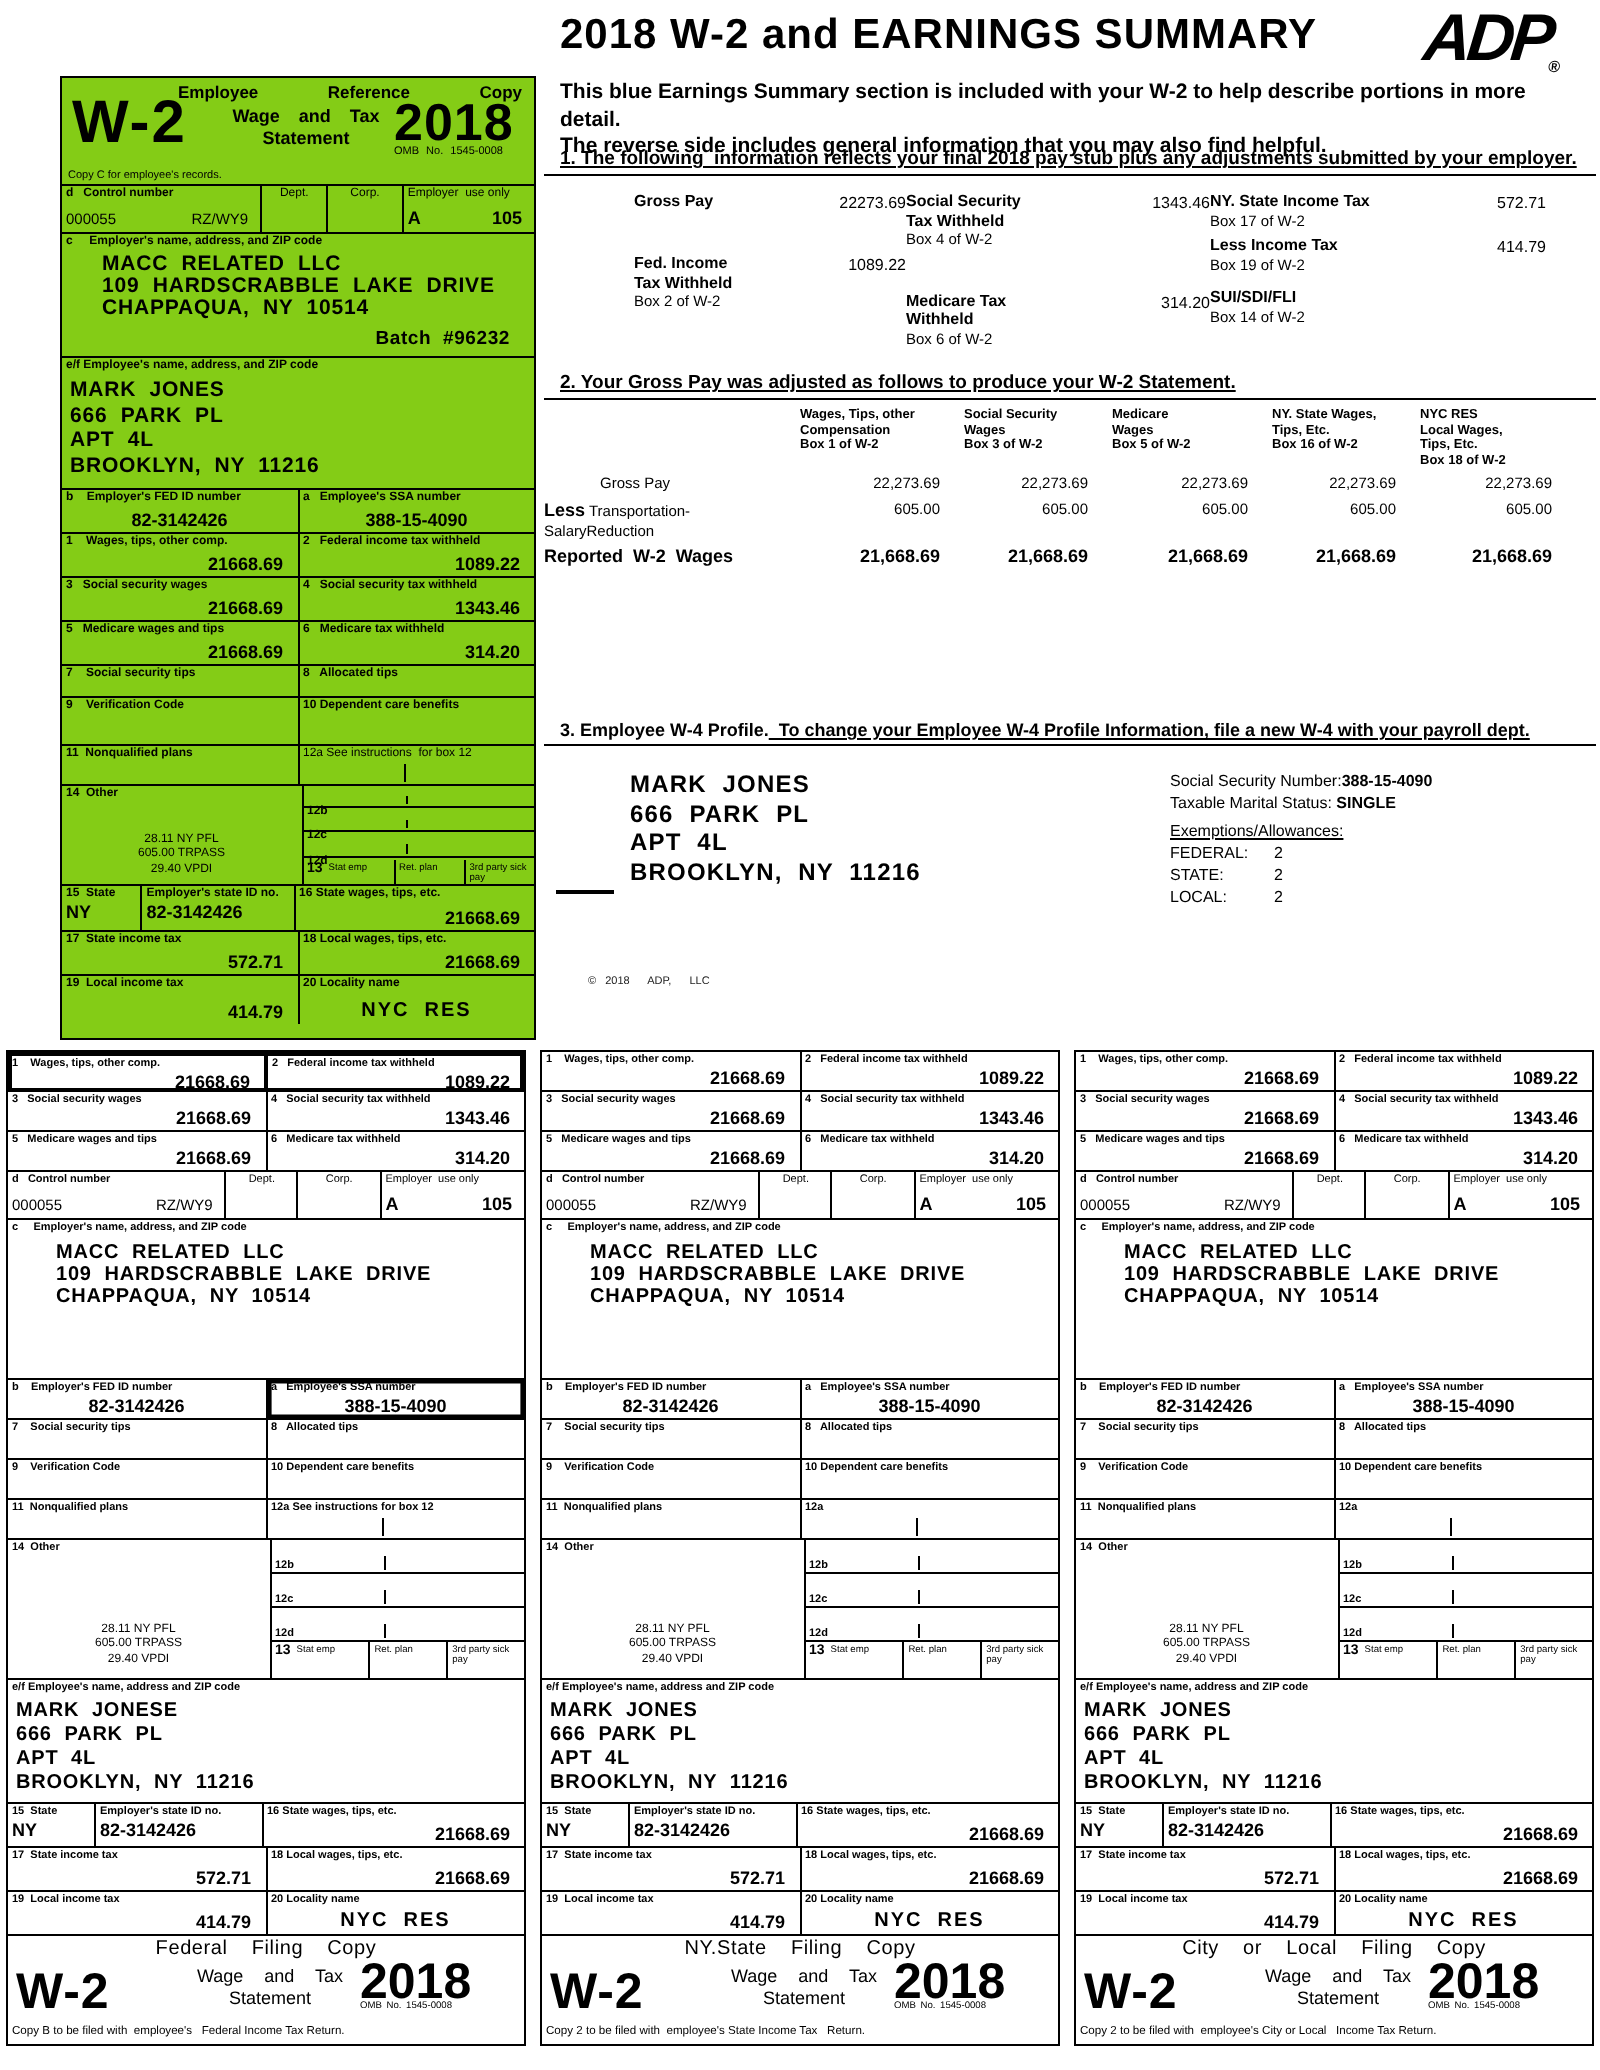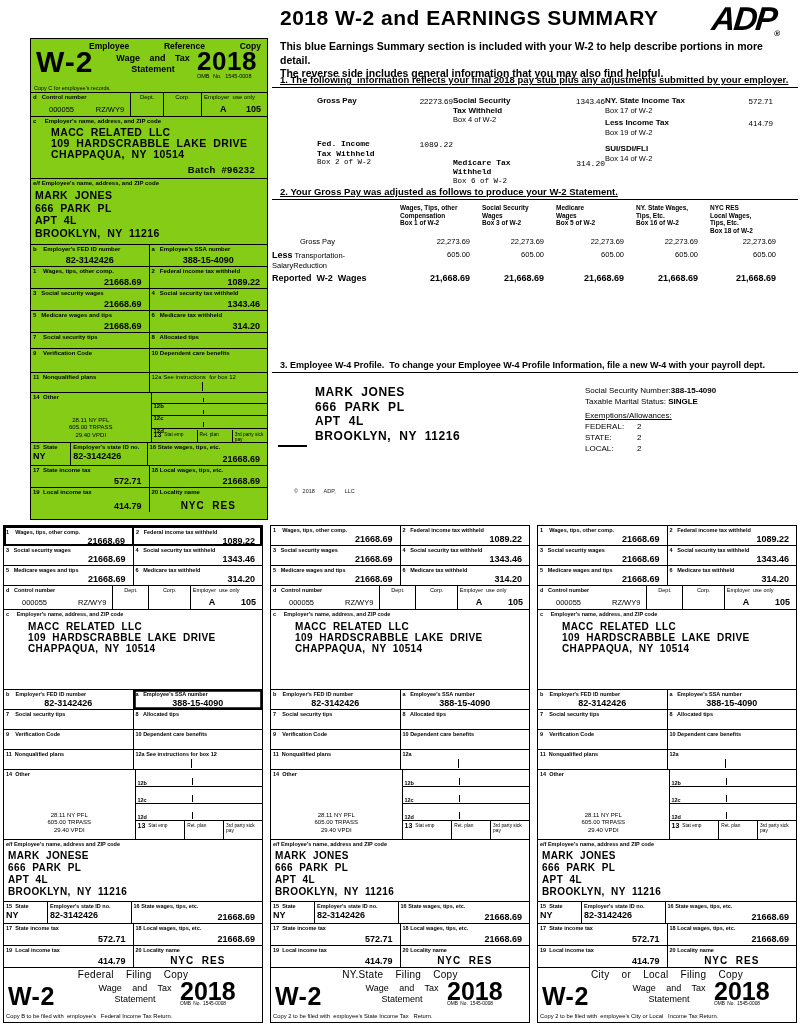--- a/index.html
+++ b/index.html
@@ -32,21 +32,21 @@
   .tf-wagetax { position:absolute; left:72px; top:14px; width:100px; text-align:center; font-size:9px; font-weight:bold; word-spacing:7px; line-height:11px; }
   .tf-year { position:absolute; right:4px; top:10px; text-align:left; width:66px; }
   .tf-year .y { font-size:26px; font-weight:bold; line-height:24px; letter-spacing:0.5px; }
   .tf-year .omb { font-size:5.5px; word-spacing:2px; }
   .tf-copyc { font-size:5.5px; padding:0 0 1px 3px; border-bottom:1px solid #000; }
   .drow { height:24px; }
   .drow .dctl { flex:0 0 42%; }
   .drow .ddept { flex:0 0 14%; }
   .drow .dcorp { flex:0 0 16%; }
   .drow .deuse { flex:0 0 28%; }
-  .dvals { display:flex; justify-content:space-between; font-size:7.5px; padding:0 4px 1px 0;margin-left:16px; }
+  .dvals { display:flex; justify-content:space-between; font-size:7.5px; padding:0 4px 1px 0; }
   .dvals.bold span { font-weight:bold; font-size:9px; }
   .cblock { border-bottom:1px solid #000; padding:1px 2px; }
   .tf .cblock { height:62px; }
   .tf .cblock .addr { font-size:10.5px; line-height:11px; margin:2px 0 0 18px; }
   .batch { font-size:9.5px; font-weight:bold; text-align:right; padding-right:10px; margin-top:4px; letter-spacing:0.3px; }
   .efblock { border-bottom:1px solid #000; padding:1px 2px; }
   .tf .efblock { height:66px; }
   .tf .efblock .addr { font-size:10.5px; line-height:12.5px; margin:2px 0 0 2px; }
   .h16 { height:16px; } .h20 { height:20px; } .h22 { height:22px; } .h23 { height:23px; }
   .h24 { height:24px; }
@@ -73,36 +73,36 @@
   .shead { font-size:9.5px; font-weight:bold; border-bottom:1.5px solid #000; padding:0 0 2px 8px; width:100%;text-decoration:underline; }
   .s1 { position:absolute; left:0; top:36px; width:100%; }
   .s1cols { display:flex; margin-top:8px; }
   .s1col1 { margin-left:45px; width:136px; }
   .s1col2 { width:152px; }
   .s1col3 { width:168px; }
   .s1item { display:flex; justify-content:space-between; }
   .s1lab { font-size:8px; font-weight:bold; line-height:9.5px; }
   .s1box { font-size:7.5px; font-weight:normal; }
   .s1val { font-size:8px; padding-top:1px; }
-  .mt20 { margin-top:33px;font-family:Liberation Mono, monospace; } .mt6 { margin-top:7px; } .mt2 { margin-top:3px; }
+  .mt20 { margin-top:21px; } .mt6 { margin-top:7px; } .mt2 { margin-top:3px; }
   .s2 { position:absolute; left:0; top:148px; width:100%; }
   .s2h { display:flex; margin-top:4px; }
   .hlbl { width:118px; }
   .hc { font-size:6.5px; font-weight:bold; line-height:7.5px; padding-left:10px; }
   .w1 { width:82px; } .w2c { width:74px; } .w3 { width:80px; } .w4 { width:74px; } .w5 { width:78px; }
   .s2r { display:flex; font-size:7.5px; line-height:10px; margin-top:3px; }
   .s2r .rl { width:118px; }
   .s2r .v { text-align:right; padding-right:2px; }
   .rl.ind { padding-left:28px; }
   .lessp { font-weight:bold; font-size:9px; }
   .s2r.rep { font-weight:bold; font-size:9px; margin-top:2px; }
   .s3 { position:absolute; left:0; top:322px; width:100%; }
   .s3head { font-size:9px; border-bottom:1.5px solid #000; padding:0 0 2px 8px; }
   .s3head .b1 { font-weight:bold; }
-  .s3head .b2 { font-weight:bold; }
+  .s3head .b2 { font-weight:bold;text-decoration:underline; }
   .w4row { display:flex; margin-top:12px; }
   .w4addr { margin-left:43px; width:270px; font-weight:bold; font-size:12px; line-height:14.5px; letter-spacing:0.6px; }
   .w4info { width:200px; font-size:8px; line-height:11px; }
   .w4info .bold { font-weight:bold; }
   .exem { text-decoration:underline; margin-top:3px; }
   .exrow { display:flex; font-weight:normal; }
   .exrow .exl { width:52px; }
   .dashline { position:absolute; left:6px; top:407px; width:29px; border-top:2.5px solid #000; }
   .copyright { position:absolute; left:22px; top:450px; font-size:5.5px; word-spacing:3px; color:#222; }
 

